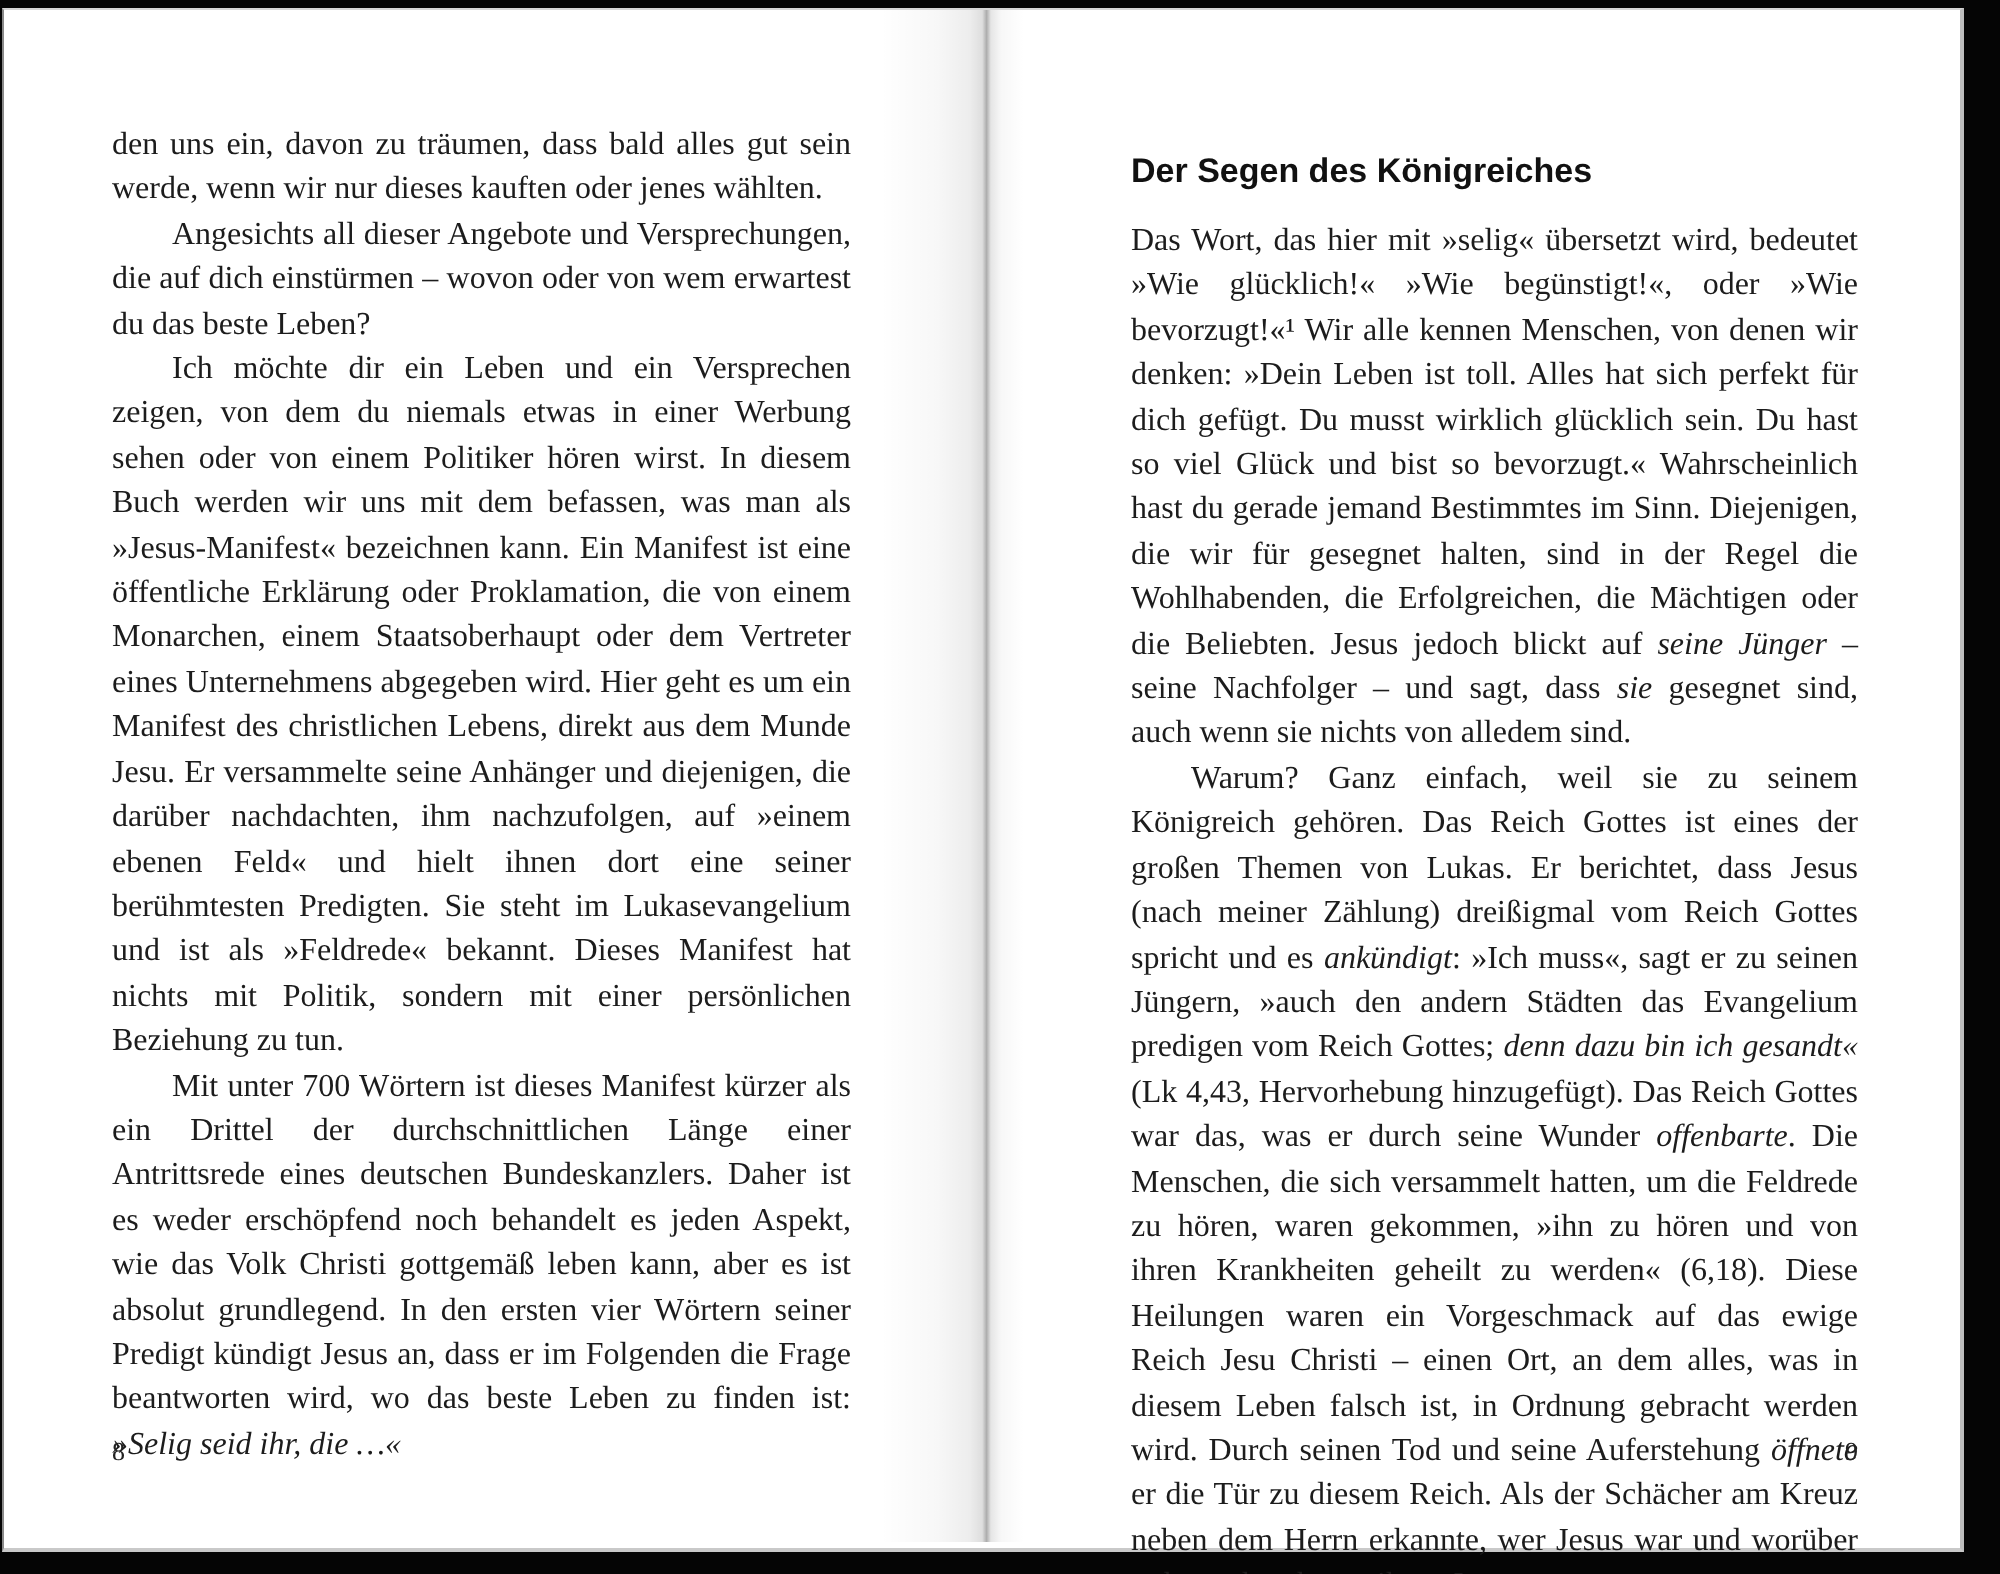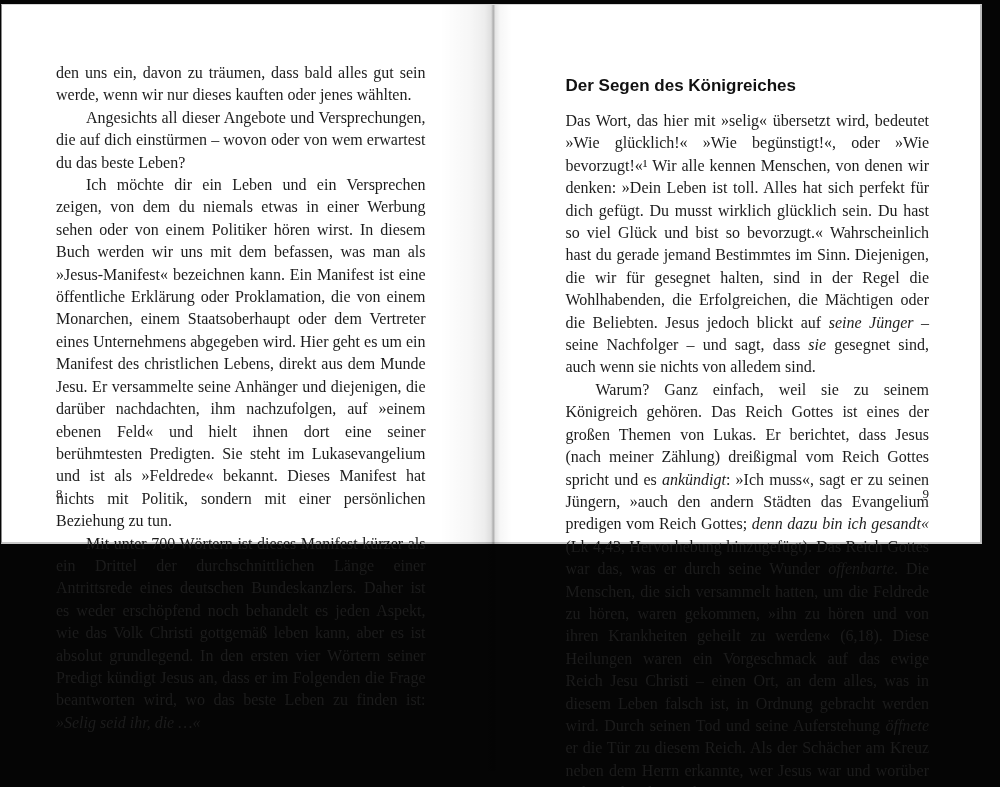--- a/index.html
+++ b/index.html
@@ -13,21 +13,21 @@
     position: absolute;
     width: 1000px;
     height: 787px;
     background: #050505;
   }
   .spread {
     position: absolute;
     left: 1px;
     top: 4px;
     width: 981px;
-    height: 540px;
+    height: 772px;
     background: #ffffff;
     border-left: 1px solid #8a8a8a;
     border-top: 1px solid #d6d6d6;
     border-bottom: 2px solid #c9c9c9;
     border-right: 2px solid #bdbdbd;
     display: flex;
   }
   .page {
     position: relative;
     height: 100%;

